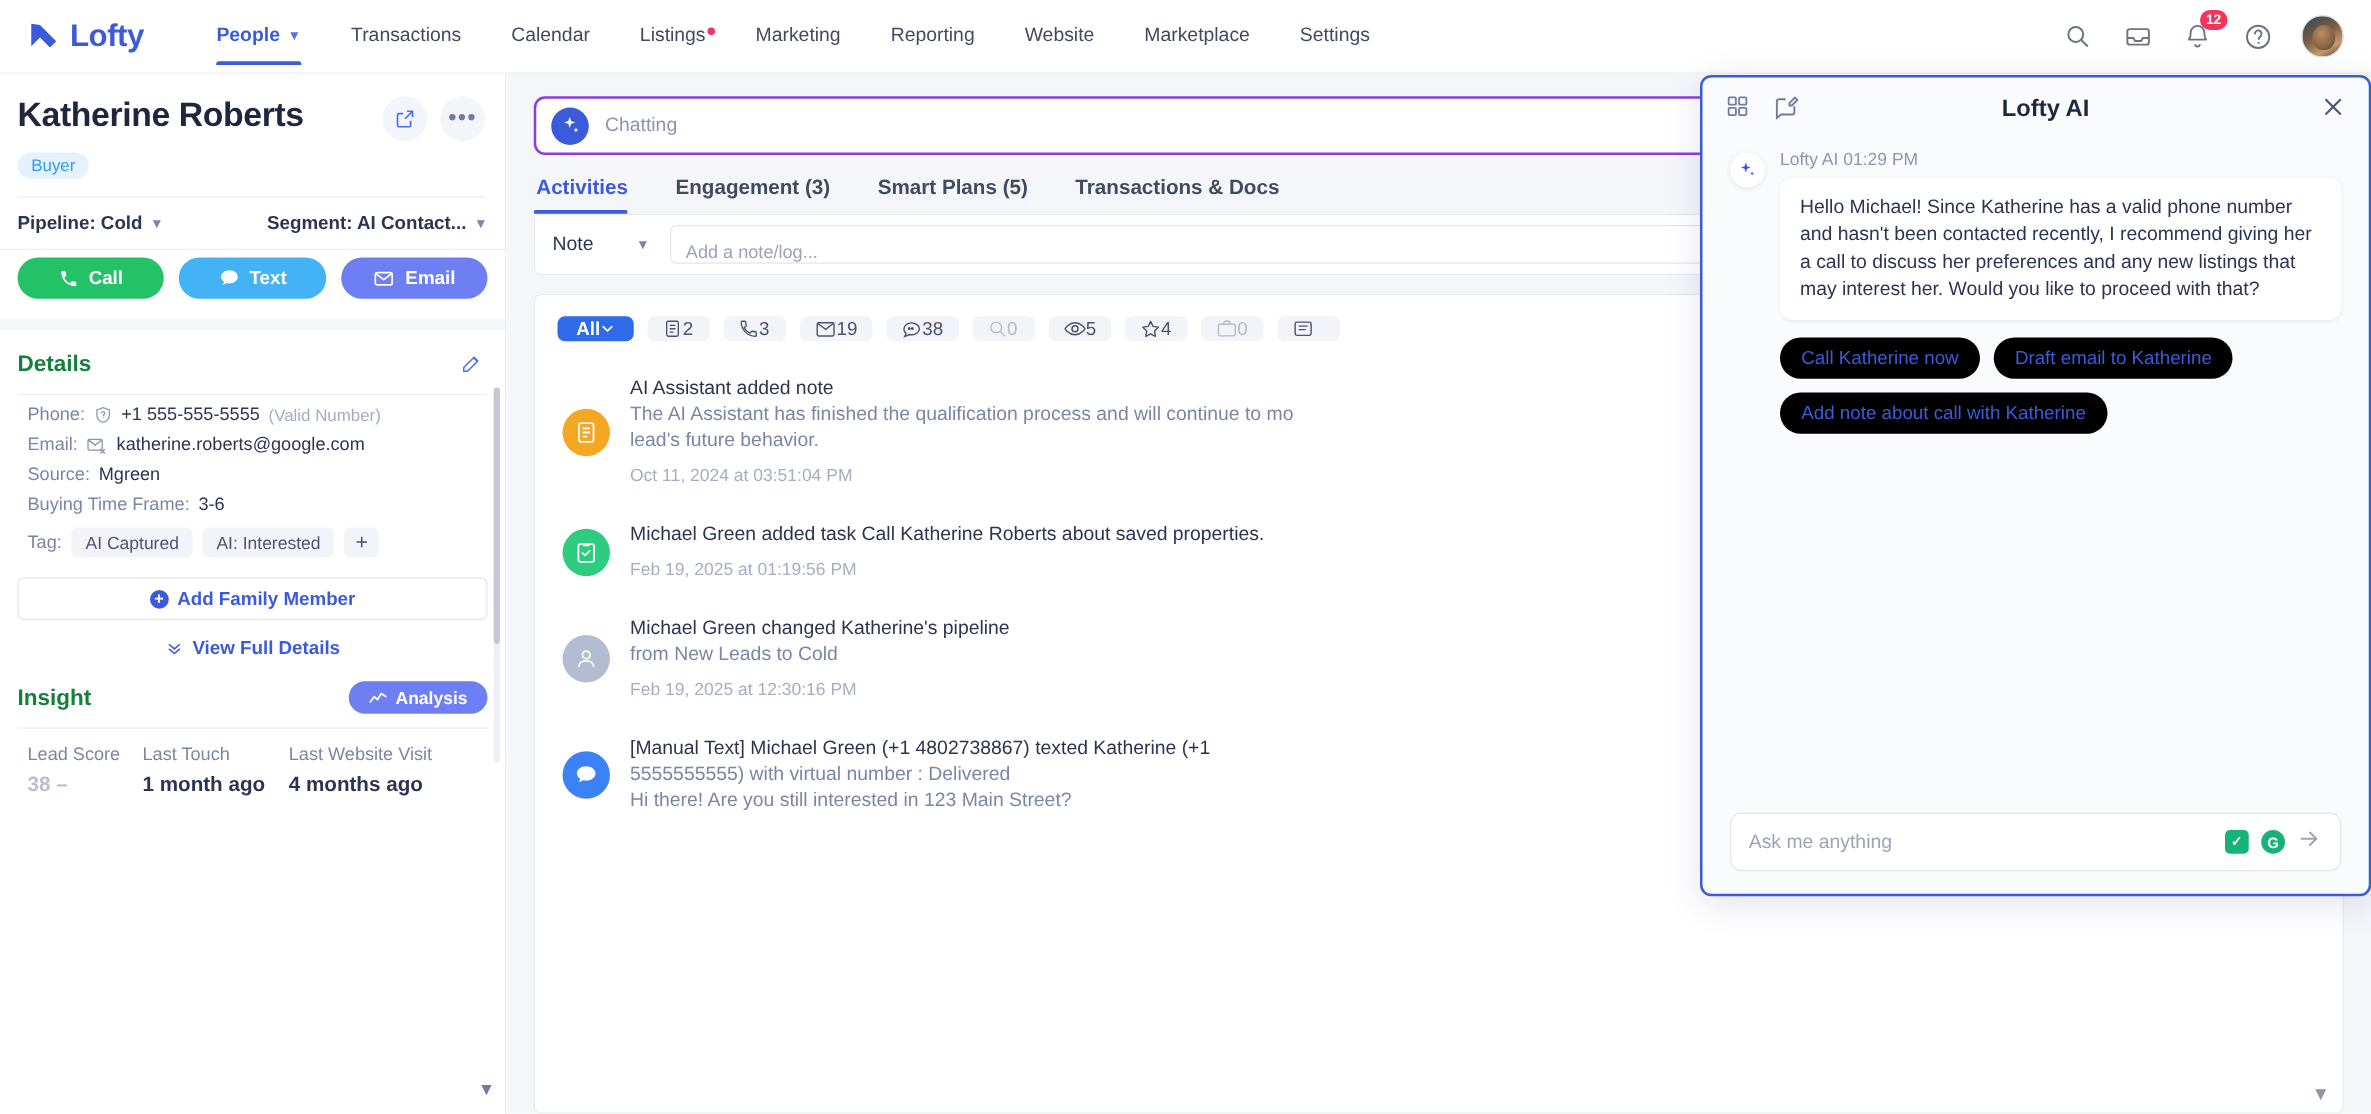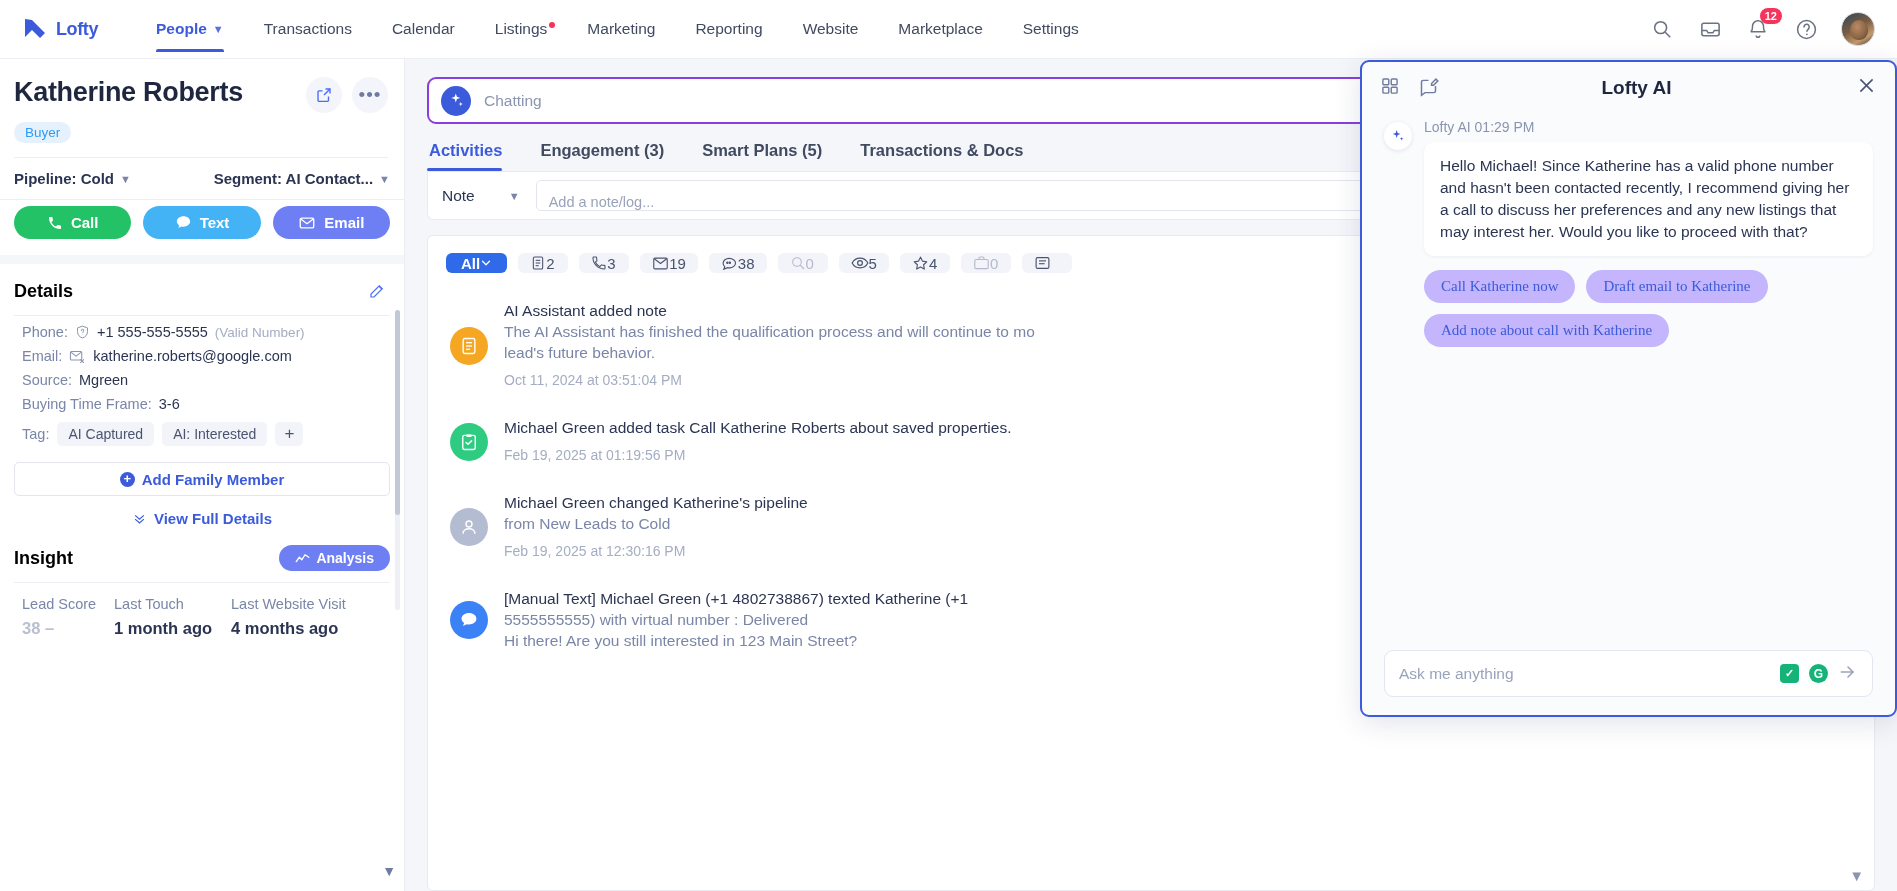--- a/index.html
+++ b/index.html
@@ -15,21 +15,21 @@
   .topnav {
     height: 59px; width: 100%;
     background: #fff;
     border-bottom: 1px solid #eceef3;
     display: flex; align-items: center;
     position: relative;
   }
   .brand { display: flex; align-items: center; gap: 8px; margin-left: 22px; }
   .brand-mark { width: 26px; height: 26px; }
   .brand-name {
-    font-size: 18px; font-weight: bold; color: #3b5bdb; letter-spacing: -0.4px;
+    font-size: 25px; font-weight: bold; color: #3b5bdb; letter-spacing: -0.4px;
   }
   .nav-items { display: flex; align-items: center; margin-left: 38px; gap: 0; }
   .nav-item {
     font-size: 15.5px; color: #404a60; padding: 0 20px;
     height: 45px; display: flex; align-items: center; gap: 6px;
     position: relative; cursor: pointer; white-space: nowrap;
   }
   .nav-item.active { color: #3b5bdb; font-weight: bold; }
   .nav-item.active::after {
     content: ""; position: absolute; bottom: 0; left: 20px; right: 20px;
@@ -107,21 +107,21 @@
   .act-text { background: #43b3f5; }
   .act-email { background: #6e7ff3; }
   .gapbar { height: 9px; background: #f5f6fa; }
 
   .lp-scroll {
     flex: 1; overflow: hidden; position: relative; padding: 0 14px;
   }
   .sect-title-row {
     display: flex; align-items: center; padding: 14px 0 0 0;
   }
-  .sect-title { font-size: 18px; font-weight: bold; color: #000000; }
+  .sect-title { font-size: 18px; font-weight: bold; color: #15803d; }
   .sect-title-row .round-btn { width: 26px; height: 26px; background: transparent; margin-left: auto; }
   .hr { height: 1px; background: #eceef3; margin: 11px 0 0 0; }
   .kv { display: flex; align-items: center; gap: 7px; padding: 8px 0 0 8px;
         font-size: 14.5px; }
   .kv .k { color: #7a86a8; }
   .kv .v { color: #2b3553; }
   .kv .muted { color: #a5adc3; font-size: 13.5px; }
   .mini-icon { color: #8b95b0; display: inline-flex; align-items: center; }
   .tagrow { display: flex; align-items: center; gap: 8px; padding: 10px 0 0 8px; font-size: 14.5px; }
   .tagchip {
@@ -278,22 +278,22 @@
   }
   .msg-col { flex: 1; min-width: 0; }
   .msg-meta { font-size: 14px; color: #8b95b0; margin-bottom: 7px; }
   .msg-bubble {
     background: #fff; border-radius: 10px; padding: 13px 16px;
     font-size: 15.5px; line-height: 22px; color: #2b3553;
     box-shadow: 0 1px 3px rgba(40,50,90,.07);
   }
   .sugg-wrap { display: flex; flex-wrap: wrap; gap: 11px; margin-top: 14px; }
   .sugg {
-    background: #c4b5fd; color: #3b5bdb; font-size: 15px;
-    border-radius: 18px; padding: 8px 17px; cursor: pointer; white-space: nowrap; font-family: Liberation Serif, serif;
+    background: #000000; color: #3b5bdb; font-size: 15px;
+    border-radius: 18px; padding: 8px 17px; cursor: pointer; white-space: nowrap;
   }
   .ai-foot { padding: 0 22px 18px 22px; flex-shrink: 0; }
   .ai-input {
     background: #fff; border: 1px solid #e3e6ef; border-radius: 9px;
     height: 47px; display: flex; align-items: center; padding: 0 14px; gap: 10px;
   }
   .ai-input-ph { flex: 1; color: #9aa3ba; font-size: 15.5px; }
   .gram-1 { width: 19px; height: 19px; border-radius: 4px; background: #16b378;
     display:flex;align-items:center;justify-content:center;color:#fff;font-size:11px;font-weight:bold; }
   .gram-2 { width: 19px; height: 19px; border-radius: 50%; background: #16b378;

